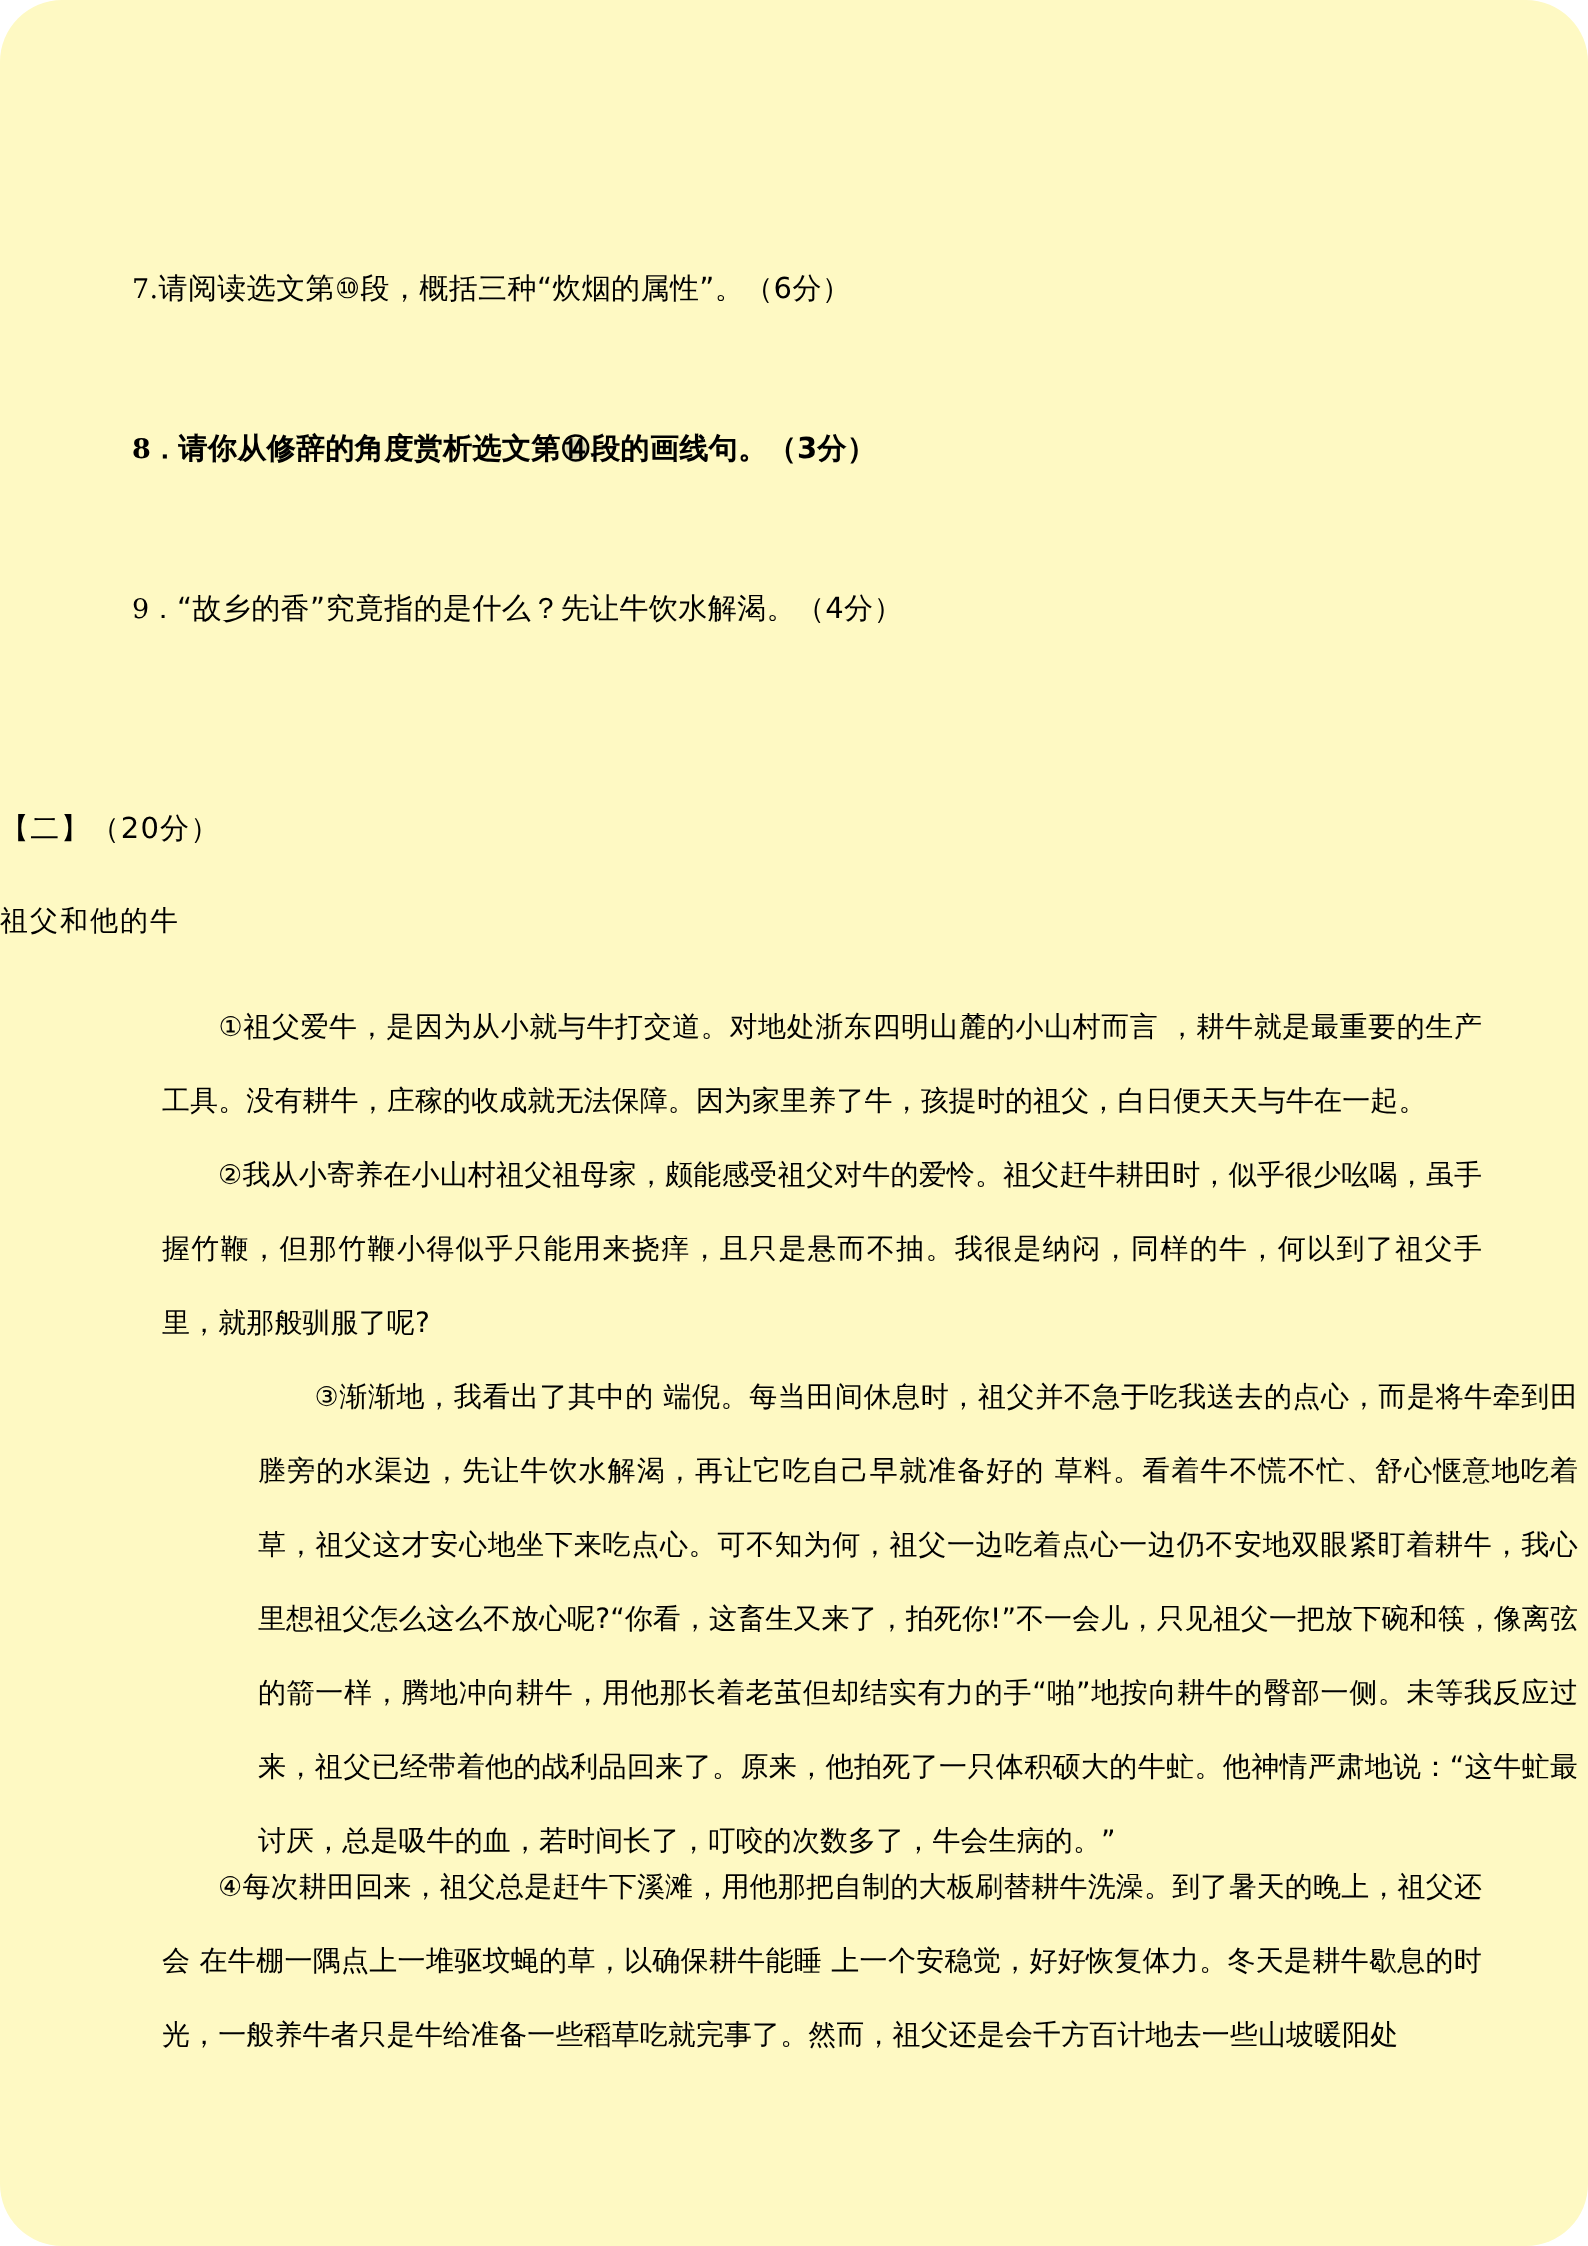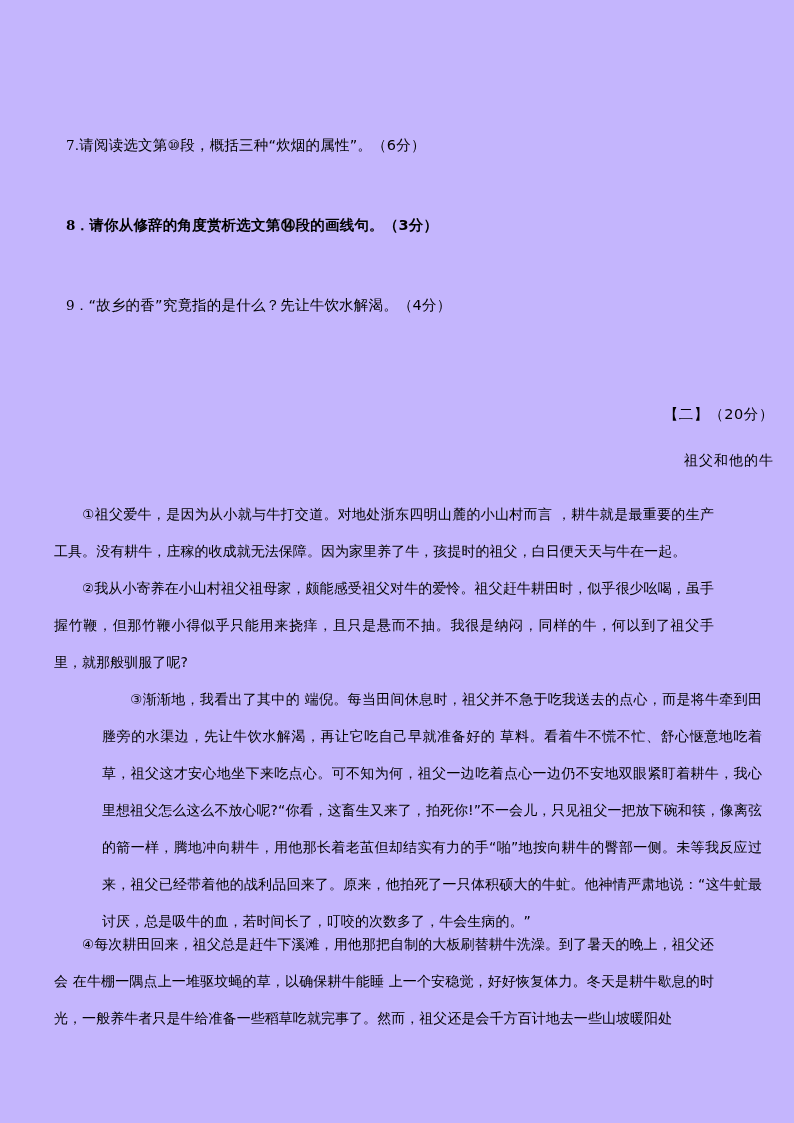--- a/index.html
+++ b/index.html
@@ -8,23 +8,24 @@
     background: #ffffff;
   }
   body {
     font-family: "DejaVu Sans", "Liberation Sans", sans-serif;
     color: #000000;
   }
   #page {
     position: relative;
     width: 794px;
     height: 1123px;
-    background: #c4b5fd;
+    background: #fef9c3;
     overflow: hidden;
     box-sizing: border-box;
+    border-radius: 31px;
   }
 
   
   .question {
     font-size: 14.5px;
     line-height: 1.0;
     letter-spacing: 0.2px;
     white-space: nowrap;
   }
   #q7  { position: absolute; left: 66px; top: 138px; }
@@ -46,31 +47,31 @@
     background: radial-gradient(circle at 50% 50%, rgba(150,150,150,0.38) 0%, rgba(150,150,150,0.30) 45%, rgba(255,255,255,0) 62%);
     border-radius: 50%;
     padding: 0 0.5px;
   }
 
   
   .section-head {
     position: absolute;
     left: 0;
     width: 774px;
-    text-align: right;
+    text-align: left;
     font-size: 14.5px;
     letter-spacing: 0.6px;
   }
   #sec-label { top: 405px; }
   #sec-title { top: 452px; font-size: 14px; letter-spacing: 1px; }
 
   
   .para {
     position: absolute;
-    left: 54px;
+    left: 81px;
     width: 660px;
     font-size: 14px;
     line-height: 37px;
     text-align: justify;
     text-justify: inter-character;
     text-align-last: left;
     letter-spacing: 0.05px;
   }
   .para .indent { display: inline-block; width: 28px; }
 

